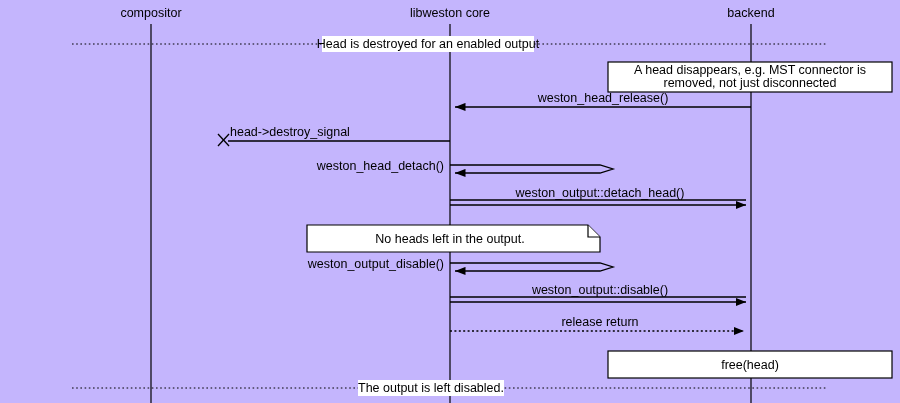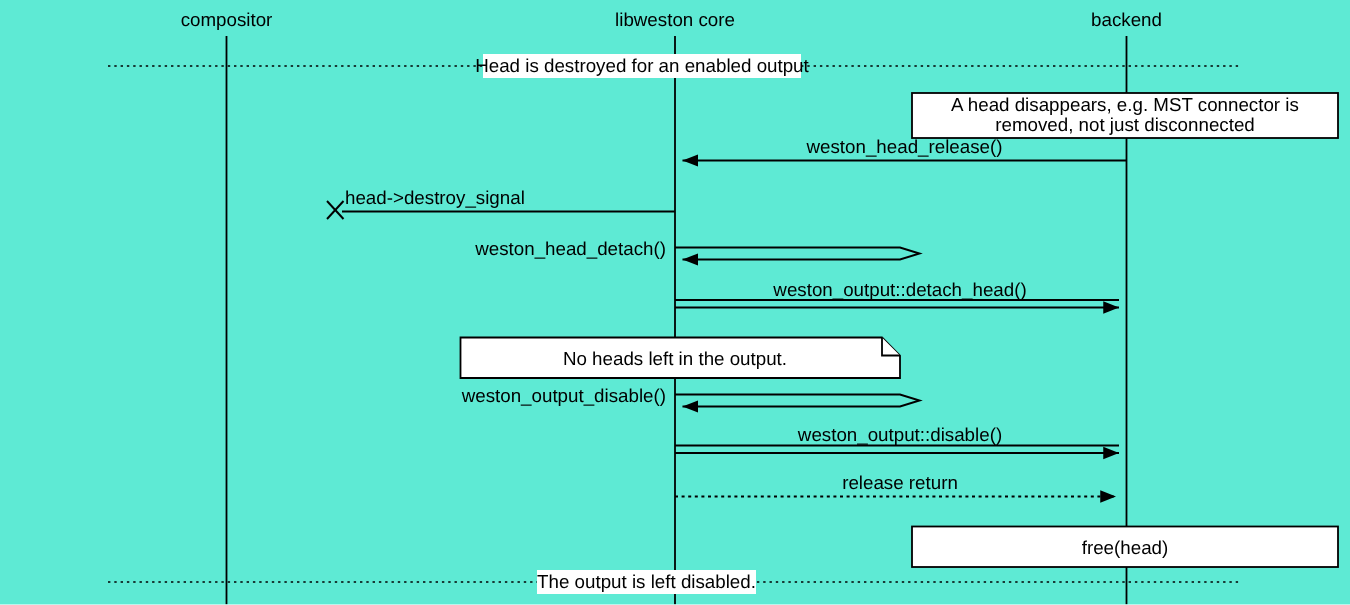--- a/index.html
+++ b/index.html
@@ -4,21 +4,21 @@
 <style>
   html, body {
     margin: 0;
     padding: 0;
     background: #ffffff;
   }
   #diagram-root {
     position: relative;
     width: 900px;
     height: 403px;
-    background: #5eead4;
+    background: #c4b5fd;
     font-family: "Liberation Sans", sans-serif;
     overflow: hidden;
   }
   #diagram-svg {
     position: absolute;
     left: 0;
     top: 0;
     width: 900px;
     height: 403px;
     display: block;

